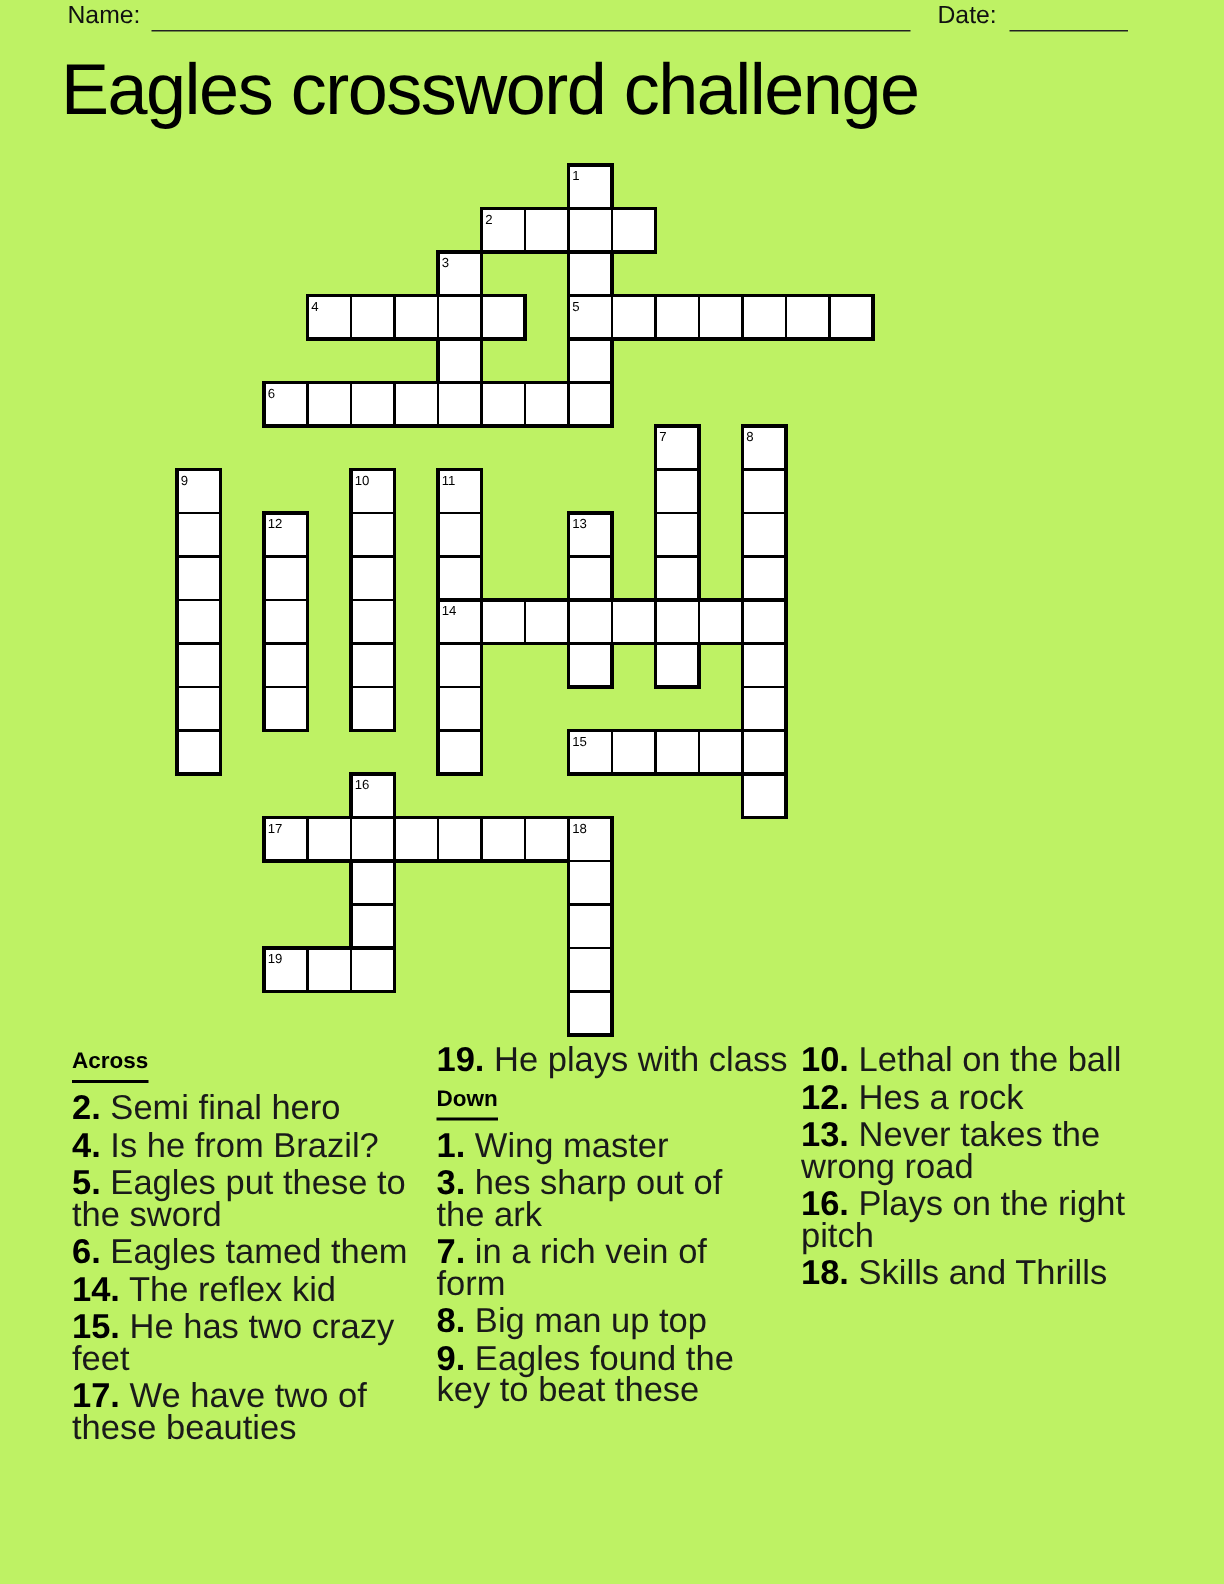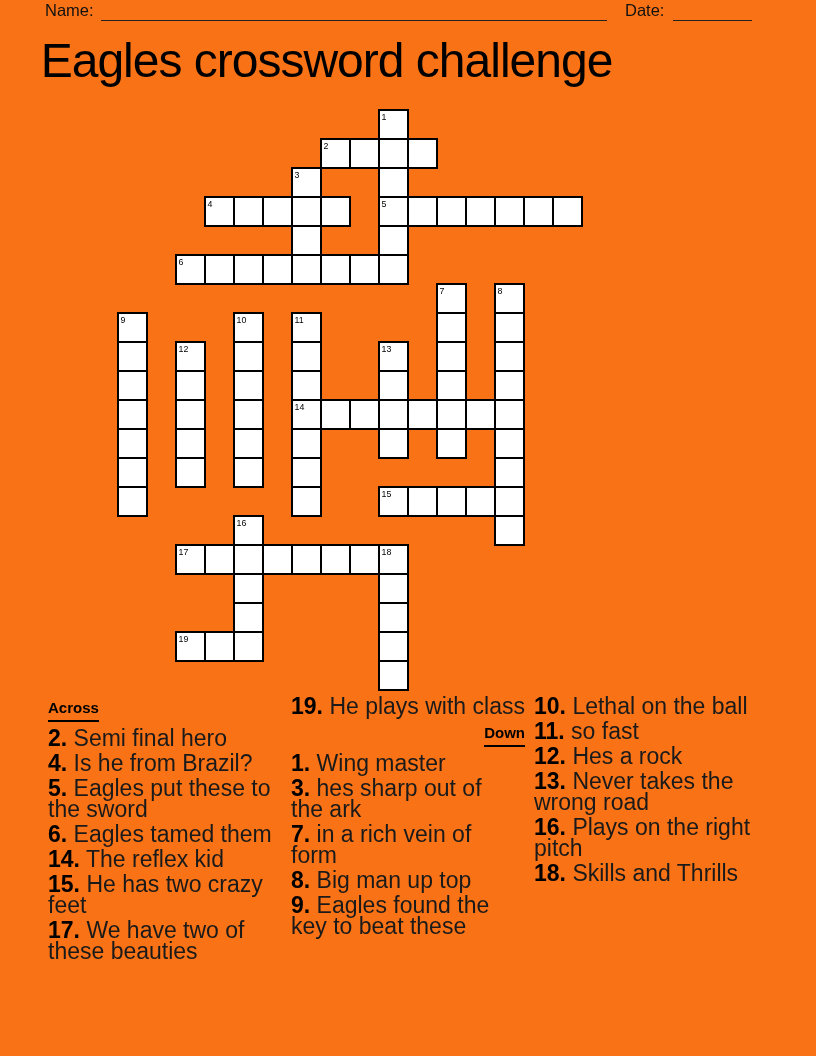--- a/index.html
+++ b/index.html
@@ -1,19 +1,19 @@
 <!DOCTYPE html>
 <html><head>
 <meta charset="utf-8">
 <style>
   * { margin:0; padding:0; box-sizing:border-box; }
   html,body { background:#ffffff; }
   .page {
     position:relative; width:816px; height:1056px;
-    background:#f97316; color:#000;
+    background:#bef264; color:#000;
     font-family:"Liberation Sans","DejaVu Sans",sans-serif;
     overflow:hidden;
   }
   
   .hdr-label { position:absolute; top:1px; font-size:16.5px; color:#111; }
   .fill-line { position:absolute; top:0; height:21px; border-bottom:1.7px solid #222; }
   #name-label { left:45px; }
   #name-line  { left:101px; width:506px; }
   #date-label { left:625px; }
   #date-line  { left:673px; width:79px; }
@@ -31,21 +31,21 @@
     font-family:"Liberation Sans","DejaVu Sans",sans-serif;
     font-size:8.8px; fill:#000;
   }
   
   .clues-col { position:absolute; top:696px; }
   #col1 { left:48px;  width:242px; }
   #col2 { left:291px; width:234px; }
   #col3 { left:534px; width:258px; }
   .clue-header { font-size:15px; font-weight:700; margin:0 0 6px 0; line-height:23px; }
   .clue-header span { display:inline-block; border-bottom:2px solid #000; padding-bottom:1px; }
-  #col2 .clue-header { margin-top:0;text-align:right; }
+  #col2 .clue-header { margin-top:0; }
   .clue { font-size:23px; line-height:21px; margin-bottom:4px; color:#1a1a1a; }
   .clue b { font-weight:700; color:#000; }
   .clue .ctext { white-space:pre-line; }
 </style>
 </head>
 <body>
 
 <div class="page">
 
   <span class="hdr-label" id="name-label">Name:</span>
@@ -248,21 +248,20 @@
       <div class="clue"><b>3.</b> <span class="ctext">hes sharp out of
 the ark</span></div>
       <div class="clue"><b>7.</b> <span class="ctext">in a rich vein of
 form</span></div>
       <div class="clue"><b>8.</b> <span class="ctext">Big man up top</span></div>
       <div class="clue"><b>9.</b> <span class="ctext">Eagles found the
 key to beat these</span></div>
     </div>
   <div class="clues-col" id="col3">
       <div class="clue"><b>10.</b> <span class="ctext">Lethal on the ball</span></div>
-      <div class="clue"><b>11.</b> <span class="ctext">so fast</span></div>
       <div class="clue"><b>12.</b> <span class="ctext">Hes a rock</span></div>
       <div class="clue"><b>13.</b> <span class="ctext">Never takes the
 wrong road</span></div>
       <div class="clue"><b>16.</b> <span class="ctext">Plays on the right
 pitch</span></div>
       <div class="clue"><b>18.</b> <span class="ctext">Skills and Thrills</span></div>
     </div>
 
 </div>
 

